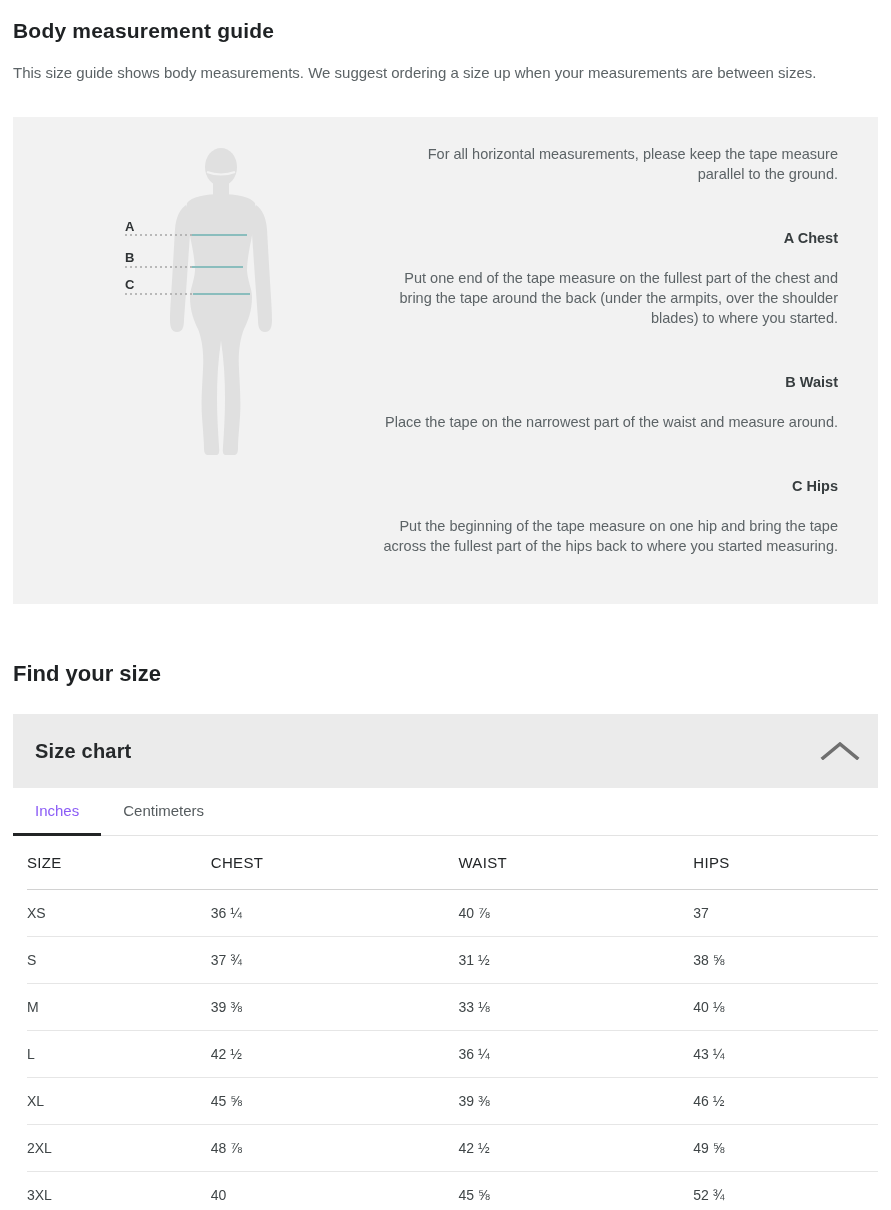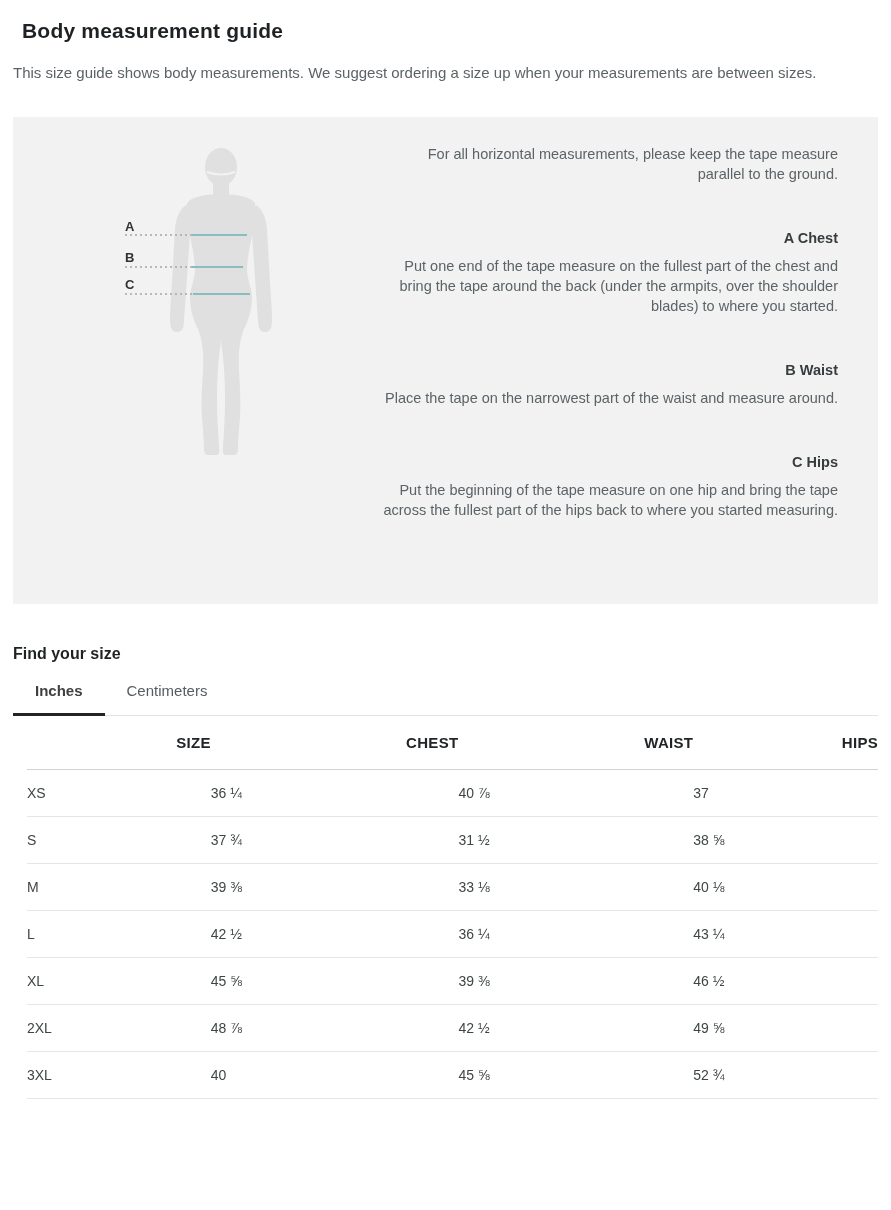--- a/index.html
+++ b/index.html
@@ -12,21 +12,20 @@
   .content { padding: 0 13px; }
 
   
   .page-title {
     margin-top: 17px;
     font-size: 21px;
     line-height: 28px;
     font-weight: 700;
     color: #1f2224;
     letter-spacing: .2px;
-    margin-left: 9px;
   }
   .page-subtitle {
     margin-top: 18px;
     font-size: 15px;
     line-height: 20px;
     color: #5c6366;
   }
 
   
   .panel {
@@ -46,26 +45,26 @@
     line-height: 20px;
     color: #5c6366;
   }
   .panel-text h4 {
     margin-top: 44px;
     font-size: 14.5px;
     line-height: 20px;
     font-weight: 700;
     color: #373d3f;
   }
-  .panel-text h4 + p { margin-top: 8px; }
+  .panel-text h4 + p { margin-top: 20px; }
 
   
   .find-size-heading {
-    margin-top: 36px;
-    font-size: 16px;
+    margin-top: 56px;
+    font-size: 22px;
     line-height: 28px;
     font-weight: 700;
     color: #1f2224;
   }
 
   
   .accordion {
     margin-top: 26px;
     height: 74px;
     background: #ebebeb;
@@ -97,38 +96,38 @@
     border-bottom: 3px solid transparent;
     margin-bottom: -1px;
     padding: 13px 22px 12px;
     font-family: inherit;
     font-size: 15px;
     line-height: 20px;
     color: #565c5f;
     cursor: pointer;
   }
   .tab.active {
-    font-weight: 700;
-    color: #404040;
+    font-weight: 400;
+    color: #8b5cf6;
     border-bottom-color: #222425;
   }
 
   
   .size-table-wrap { padding-left: 14px; }
   table.size-table {
     width: 100%;
     border-collapse: collapse;
     table-layout: fixed;
   }
   table.size-table th {
     height: 53px;
-    text-align: right;
+    text-align: left;
     vertical-align: middle;
     font-size: 15px;
-    font-weight: 700;
+    font-weight: 400;
     color: #222527;
     letter-spacing: .3px;
     border-bottom: 1px solid #d2d2d2;
   }
   table.size-table td {
     height: 47px;
     vertical-align: middle;
     font-size: 14px;
     color: #3f4547;
     border-bottom: 1px solid #e6e6e6;
@@ -227,20 +226,26 @@
       <h4>B Waist</h4>
       <p>Place the tape on the narrowest part of the waist and measure around.</p>
 
       <h4>C Hips</h4>
       <p>Put the beginning of the tape measure on one hip and bring the tape across the fullest part of the hips back to where you started measuring.</p>
     </div>
   </section>
 
   <h2 class="find-size-heading">Find your size</h2>
 
+  <button class="accordion">
+    <span class="accordion-title">Size chart</span>
+    <svg width="40" height="18" viewBox="0 0 40 18">
+      <polyline points="3,16 20,2 37,16" fill="none" stroke="#6f6f6f" stroke-width="3.5" stroke-linecap="square"></polyline>
+    </svg>
+  </button>
 
   <div class="tabs">
     <button class="tab active">Inches</button>
     <button class="tab">Centimeters</button>
   </div>
 
   <div class="size-table-wrap">
     <table class="size-table">
       <colgroup>
         <col style="width:21.6%">

